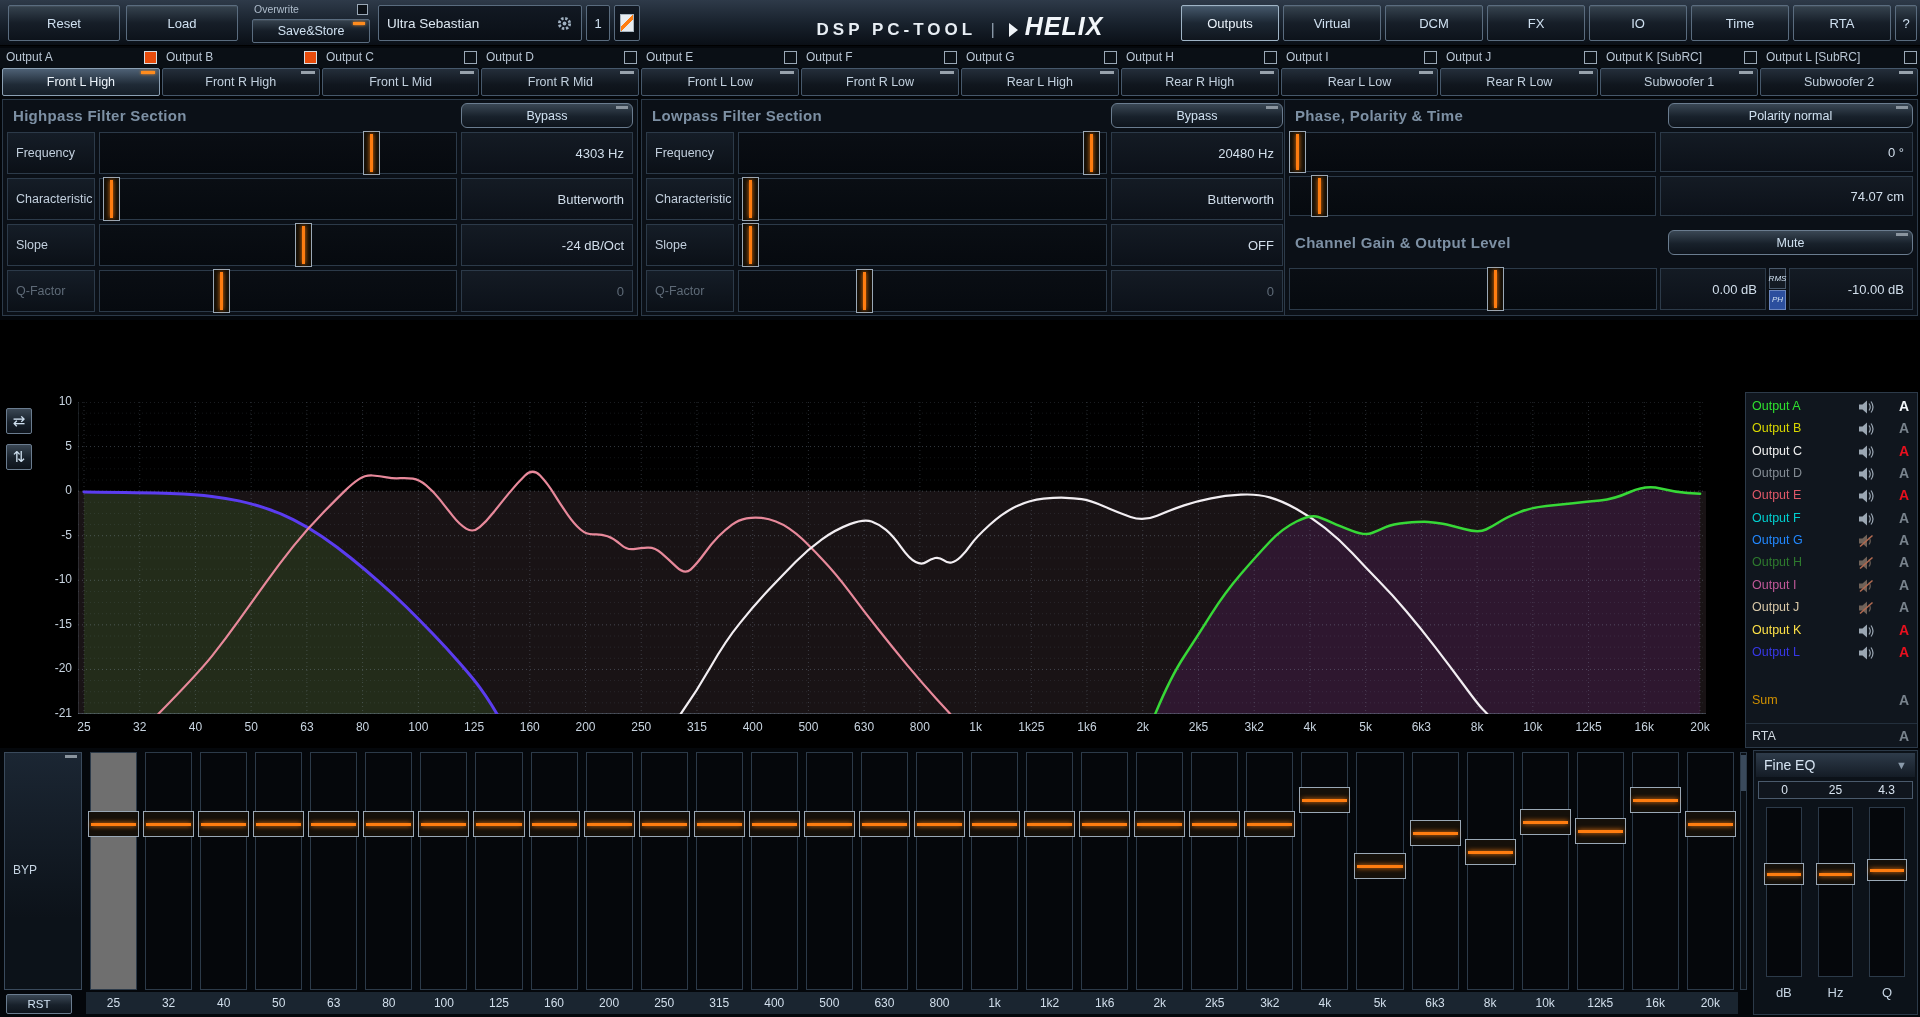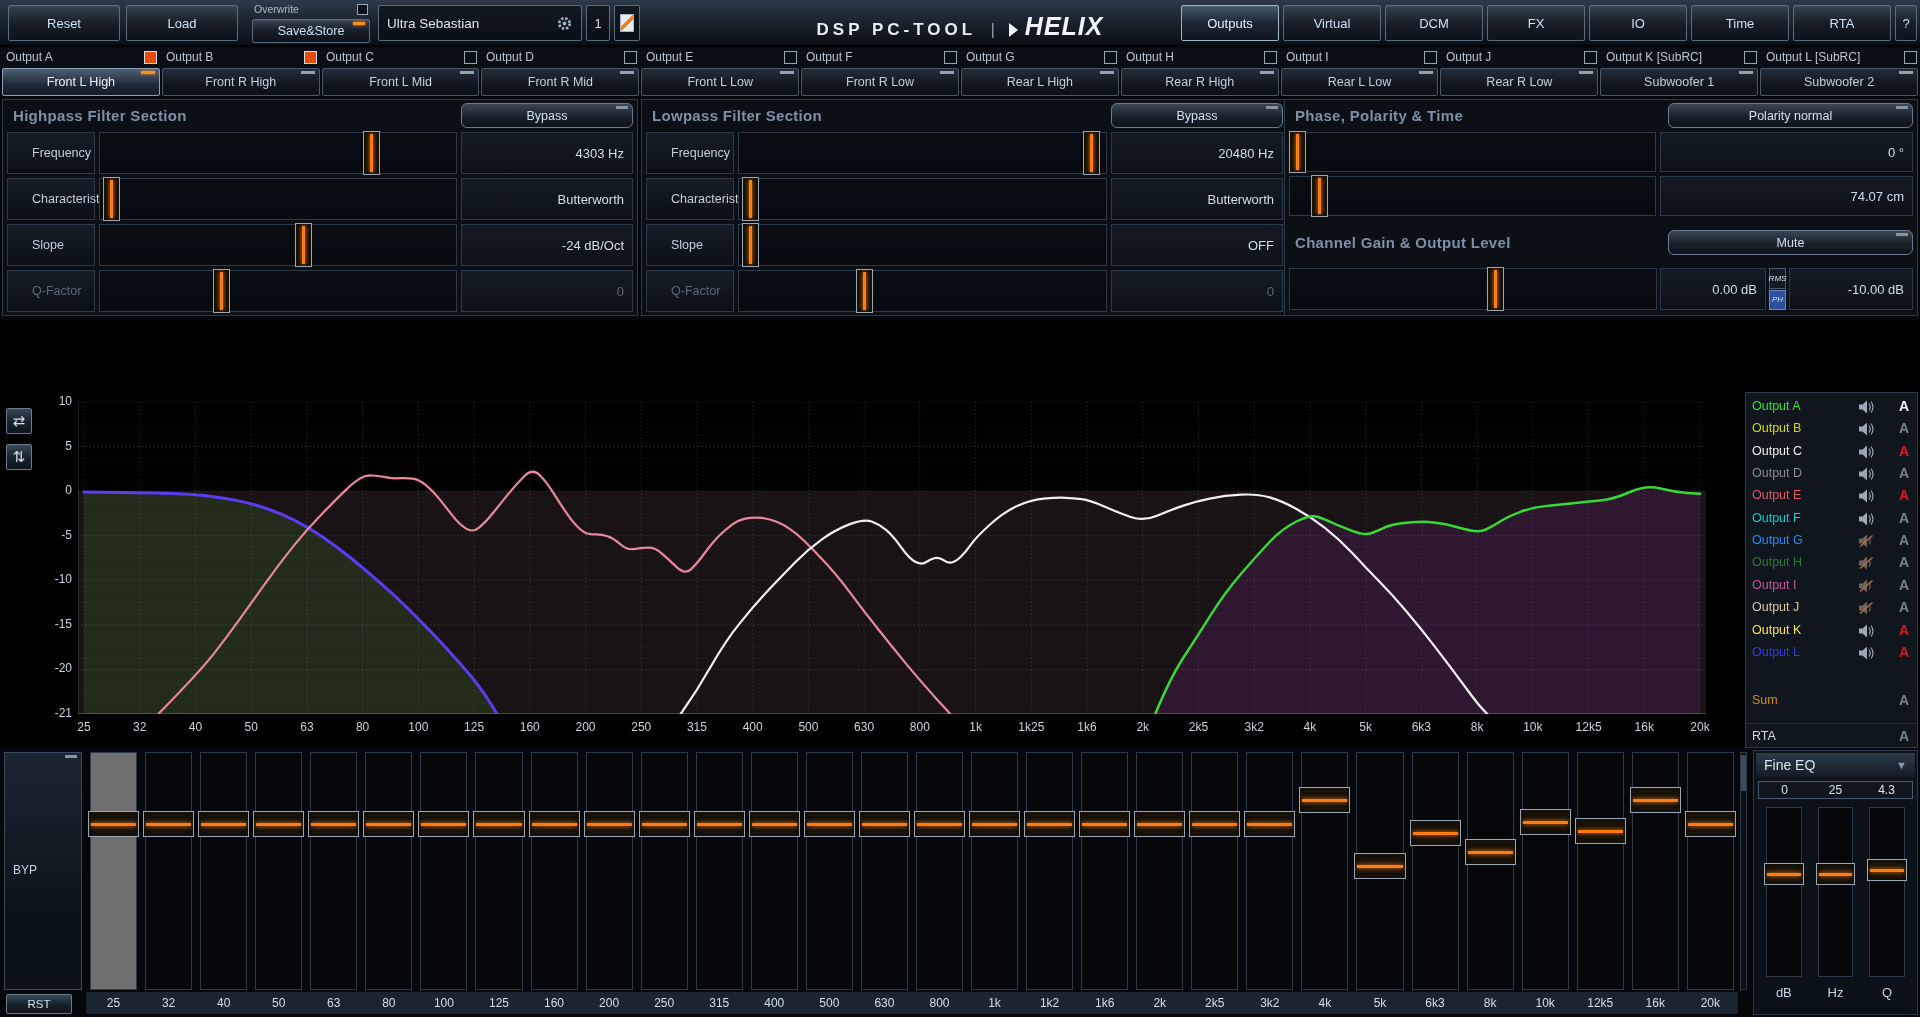--- a/index.html
+++ b/index.html
@@ -57,21 +57,21 @@
   
   .panel{position:absolute;top:99px;height:217px;background:#0b1017;border:1px solid #2c3a49;}
   #hp-panel{left:2px;width:636px;} #lp-panel{left:641px;width:647px;} #rp-panel{left:1284px;width:634px;padding-left:48px;}
   .p-title{position:absolute;left:10px;top:7px;font-size:15px;font-weight:bold;color:#7d90a4;letter-spacing:.3px;}
   .p-btn{position:absolute;top:3px;height:25px;border:1px solid #6a7c8f;border-radius:6px;
     background:linear-gradient(#3a4754,#18212b 55%,#0e141c);color:#cfe0f0;font-size:12.5px;
     display:flex;align-items:center;justify-content:center;}
   .f-rows{position:absolute;left:4px;right:4px;top:32px;}
   .f-row{display:grid;grid-template-columns:88px 1fr 172px;gap:4px;height:42px;margin-bottom:4px;}
   .f-label{background:linear-gradient(#151d27,#0b1017);border:1px solid #2c3a49;color:#c2cfdd;font-size:12.5px;
-    display:flex;align-items:center;padding-left:24px;}
+    display:flex;align-items:center;padding-left:8px;}
   .f-track{position:relative;background:linear-gradient(#0a0e14,#060a0f);border:1px solid #2c3a49;}
   .f-handle{position:absolute;top:-2px;bottom:-2px;width:17px;margin-left:-8px;background:#161007;border:1px solid #9aa8b6;}
   .f-handle::before{content:"";position:absolute;left:6px;top:2px;bottom:2px;width:3px;background:#ff7d10;box-shadow:0 0 4px #ff7d10;}
   .f-value{background:linear-gradient(#141b24,#0c1119);border:1px solid #2c3a49;color:#d2dfec;font-size:13px;
     display:flex;align-items:center;justify-content:flex-end;padding-right:8px;}
   .f-row.dim .f-label,.f-row.dim .f-value{color:#5e6a77;}
   .rp-row{display:grid;grid-template-columns:1fr 253px;gap:4px;height:40px;margin-bottom:4px;}
   #gain-row{display:grid;grid-template-columns:1fr 106px 17px 124px;gap:3px;height:42px;}
   .mini-stack{display:flex;flex-direction:column;gap:1px;font-style:italic;}
   .mini-stack div{flex:1;font-size:8px;display:flex;align-items:center;justify-content:center;

